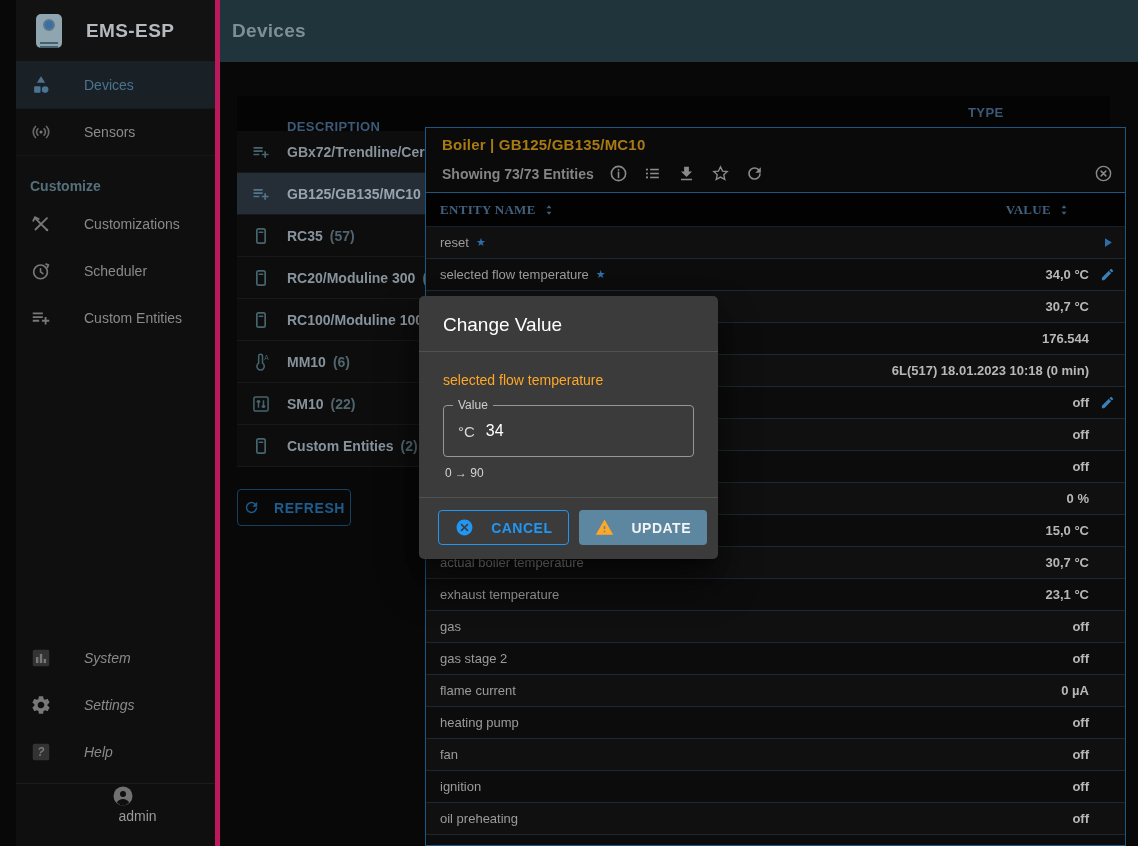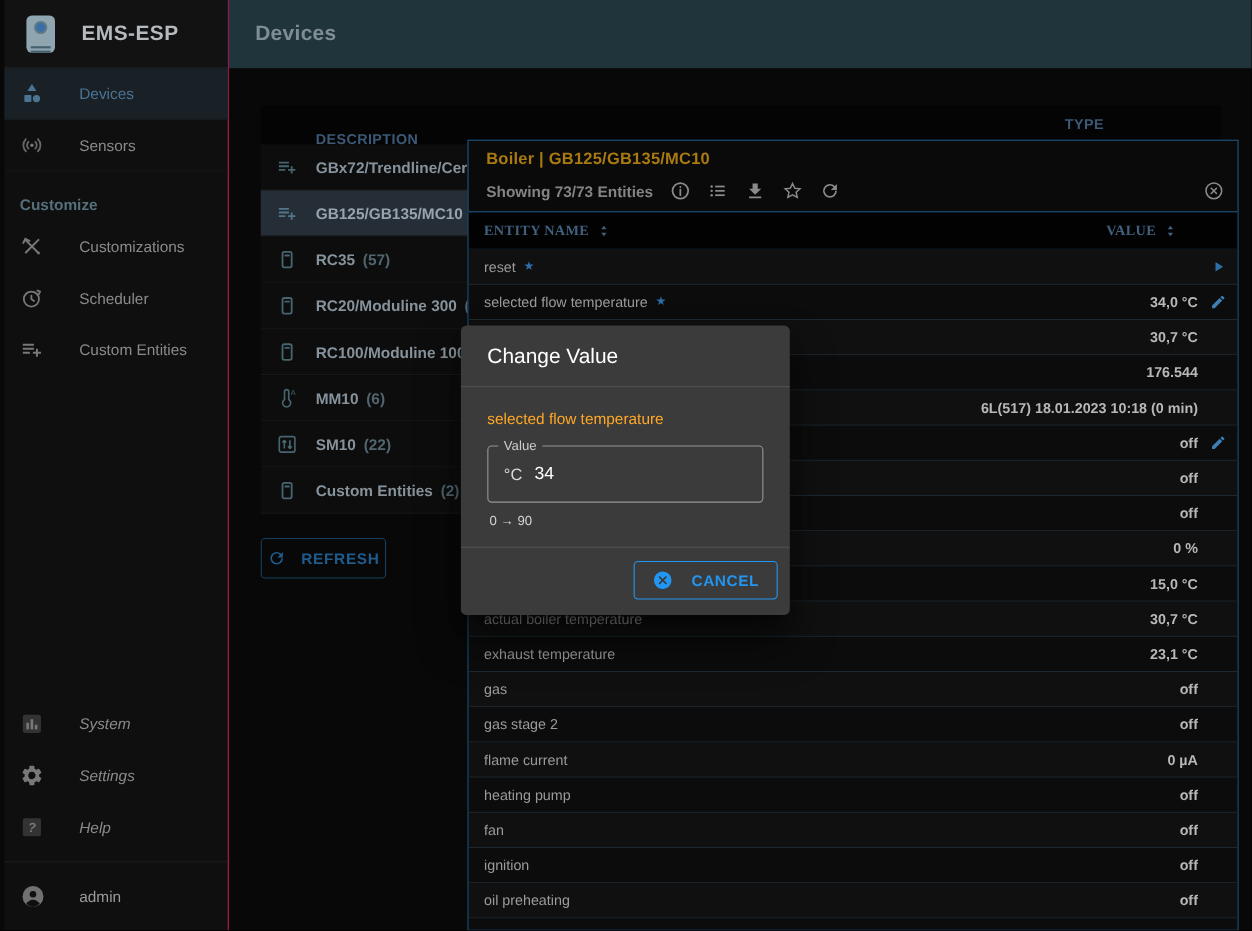--- a/index.html
+++ b/index.html
@@ -13,22 +13,22 @@
 
   
   #topbar {
     position:absolute; left:204px; top:0; width:934px; height:62px;
     background:#20343b; display:flex; align-items:center; padding-left:28px;
   }
   #topbar .title { color:#7f8e94; font-size:19px; font-weight:700; letter-spacing:.3px; }
 
   
   #sidebar {
-    position:absolute; left:4px; top:0; width:204px; height:846px;
-    background:#0f0f0f; border-right:1px solid #be185d;
+    position:absolute; left:16px; top:0; width:204px; height:846px;
+    background:#0f0f0f; border-right:5px solid #be185d;
   }
   #logo-block {
     height:62px; display:flex; align-items:center; padding-left:20px;
     border-bottom:1px solid #1e1e1e; background:#121212;
   }
   #logo-block .logo { width:26px; height:34px; position:relative; background:#8fa5b0; border-radius:5px; }
   #logo-block .logo .lens { position:absolute; left:7px; top:5px; width:12px; height:12px; border-radius:50%; background:#3a6ea8; border:2px solid #5d7886; }
   #logo-block .logo .vent { position:absolute; left:4px; bottom:4px; right:4px; height:2px; background:#45616e; box-shadow:0 4px 0 #45616e; }
   #logo-block .app-title { margin-left:24px; color:#b4babd; font-size:19px; font-weight:700; letter-spacing:.4px; }
 
@@ -38,21 +38,21 @@
     border-bottom:1px solid #161616;
   }
   .nav-item .nicon { width:22px; height:22px; color:#787878; flex:0 0 22px; }
   .nav-item .nlabel { margin-left:32px; }
   .nav-item.active { background:#1a2126; color:#4b7392; border-bottom:1px solid #141a1e; }
   .nav-item.active .nicon { color:#4b7392; }
   .nav-group-bottom .nav-item { border-bottom:none;font-style:italic; }
   #nav-section-label { margin:22px 0 6px 14px; color:#55707c; font-size:14px; font-weight:700; }
   #nav-bottom { position:absolute; left:0; bottom:0; width:100%; }
   #nav-user-divider { border-top:1px solid #1c1c1c; margin-top:8px; }
-  #nav-user { height:62px; display:flex; align-items:center; padding-left:14px; color:#9a9a9a; font-size:14px; font-weight:500; }
+  #nav-user { height:62px; display:flex; align-items:center; padding-left:14px; color:#9a9a9a; font-size:14px; font-weight:500;flex-direction:column; }
   #nav-user .nicon { width:24px; height:24px; color:#8a8a8a; }
   #nav-user .nlabel { margin-left:30px; }
 
   
   #devices-table { position:absolute; left:237px; top:96px; width:873px; }
   #devices-header {
     height:35px; background:#040404; position:relative;
     color:#3c5a77; font-size:13px; font-weight:700; letter-spacing:.4px;
   }
   #devices-header .col-desc { position:absolute; left:50px; top:9px;margin-top:14px; }
@@ -577,16 +577,22 @@
       </div>
       <div id="field-helper">0 → 90</div>
     </div>
     <div id="modal-footer">
       <button class="mbtn" id="cancel-btn">
         <svg viewBox="0 0 24 24" fill="currentColor">
             <path d="M12 2C6.47 2 2 6.47 2 12s4.47 10 10 10 10-4.47 10-10S17.53 2 12 2zm5 13.59L15.59 17 12 13.41 8.41 17 7 15.59 10.59 12 7 8.41 8.41 7 12 10.59 15.59 7 17 8.41 13.41 12 17 15.59z"></path>
           </svg>
         <span>CANCEL</span>
       </button>
+      <button class="mbtn" id="update-btn">
+        <svg viewBox="0 0 24 24" fill="#ffa726">
+            <path d="M1 21h22L12 2 1 21zm12-3h-2v-2h2v2zm0-4h-2v-4h2v4z"></path>
+          </svg>
+        <span>UPDATE</span>
+      </button>
     </div>
   </div>
 
 </div>
 
 </body></html>

